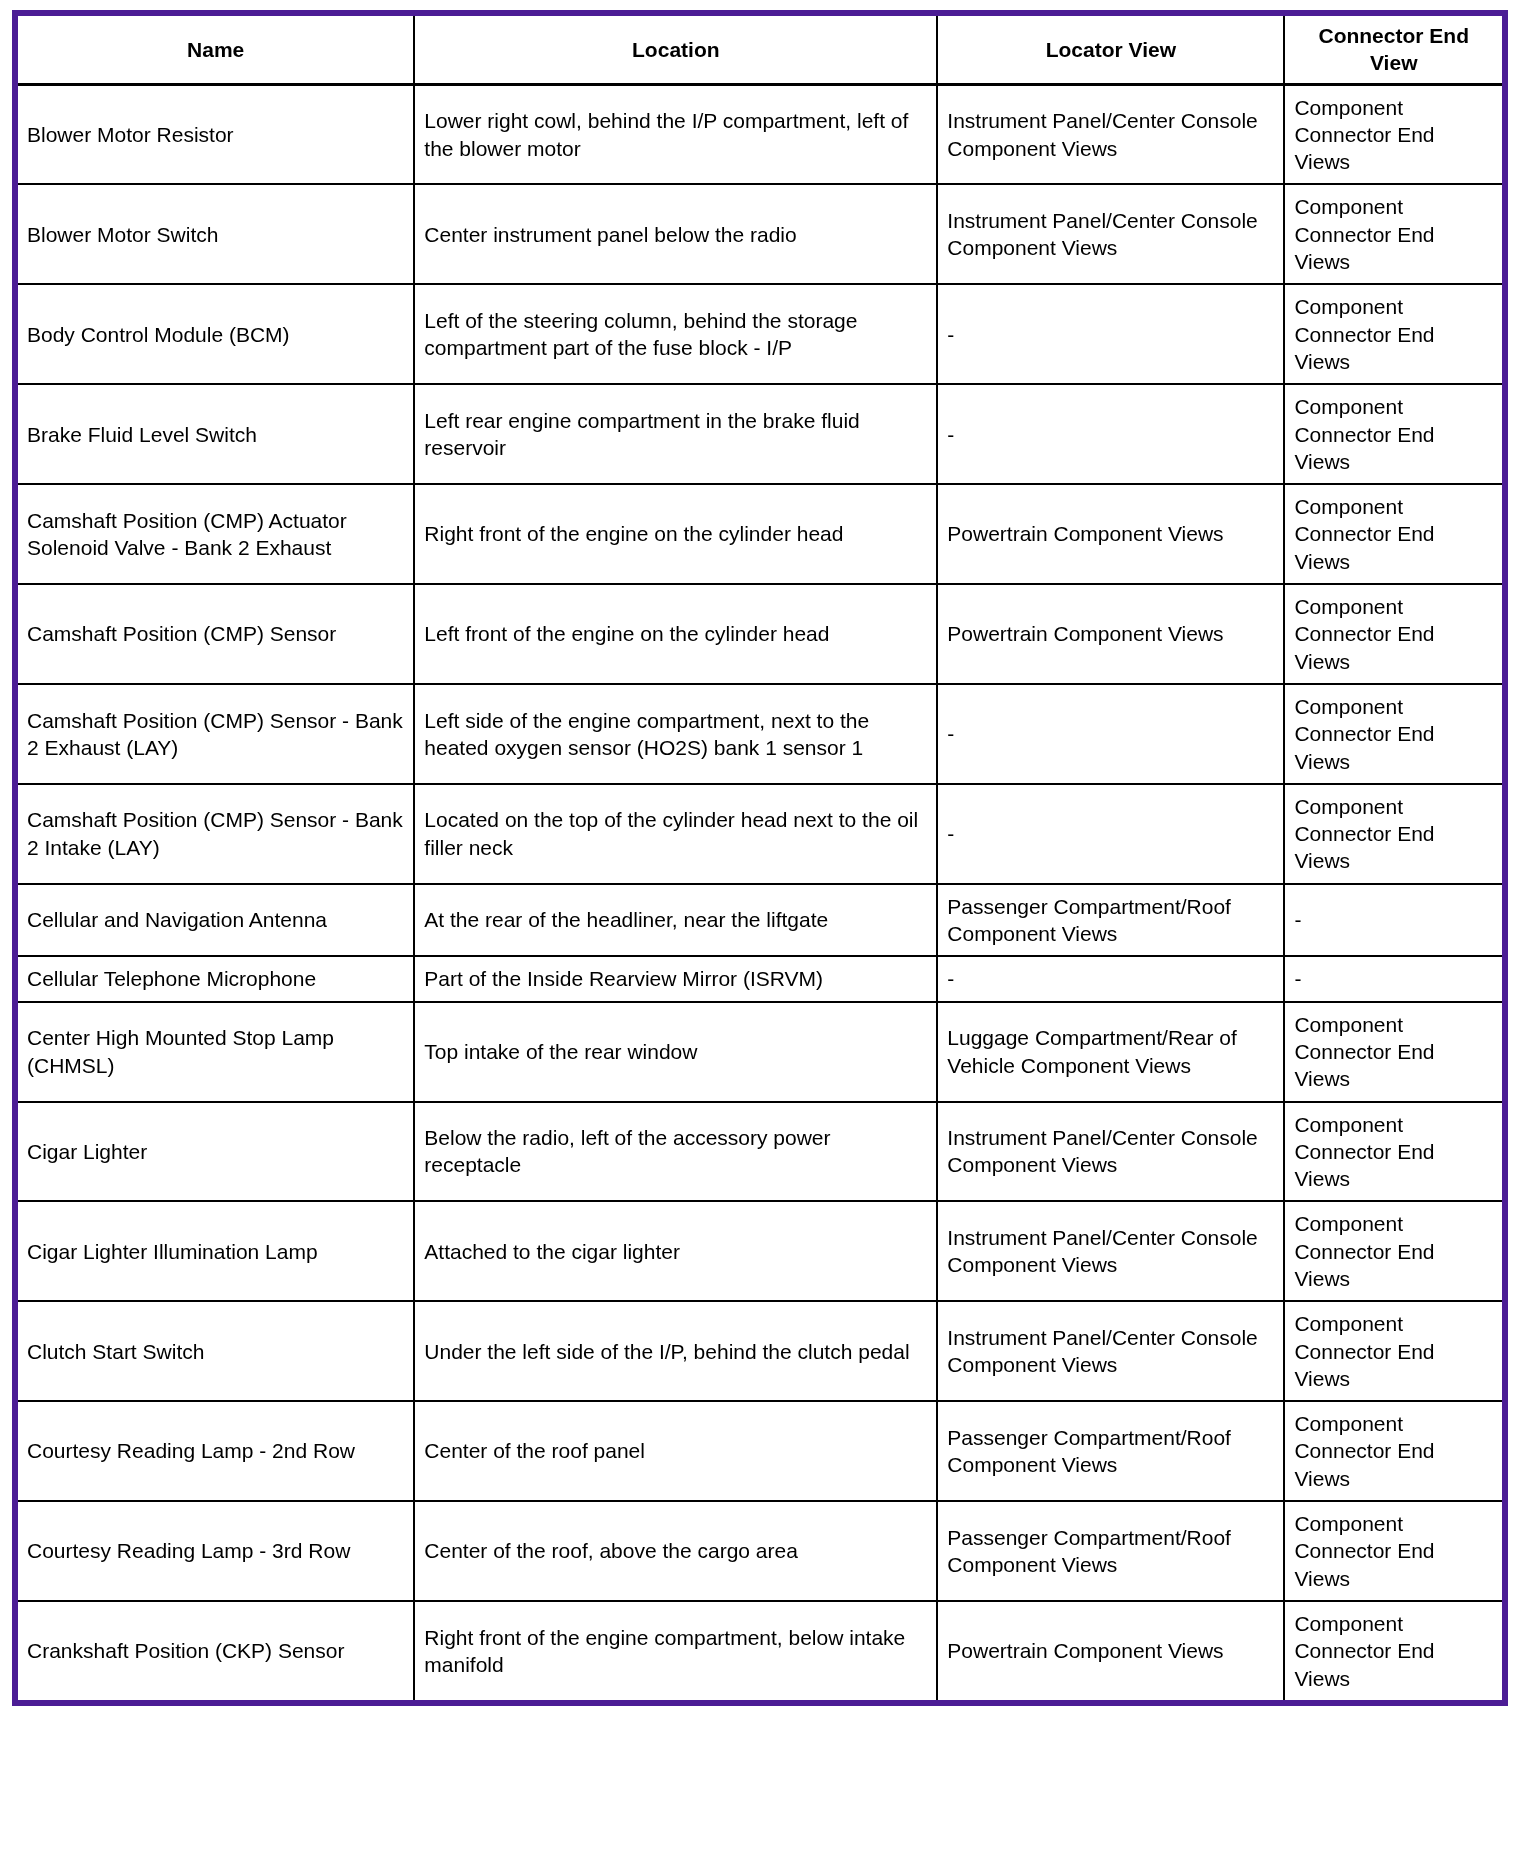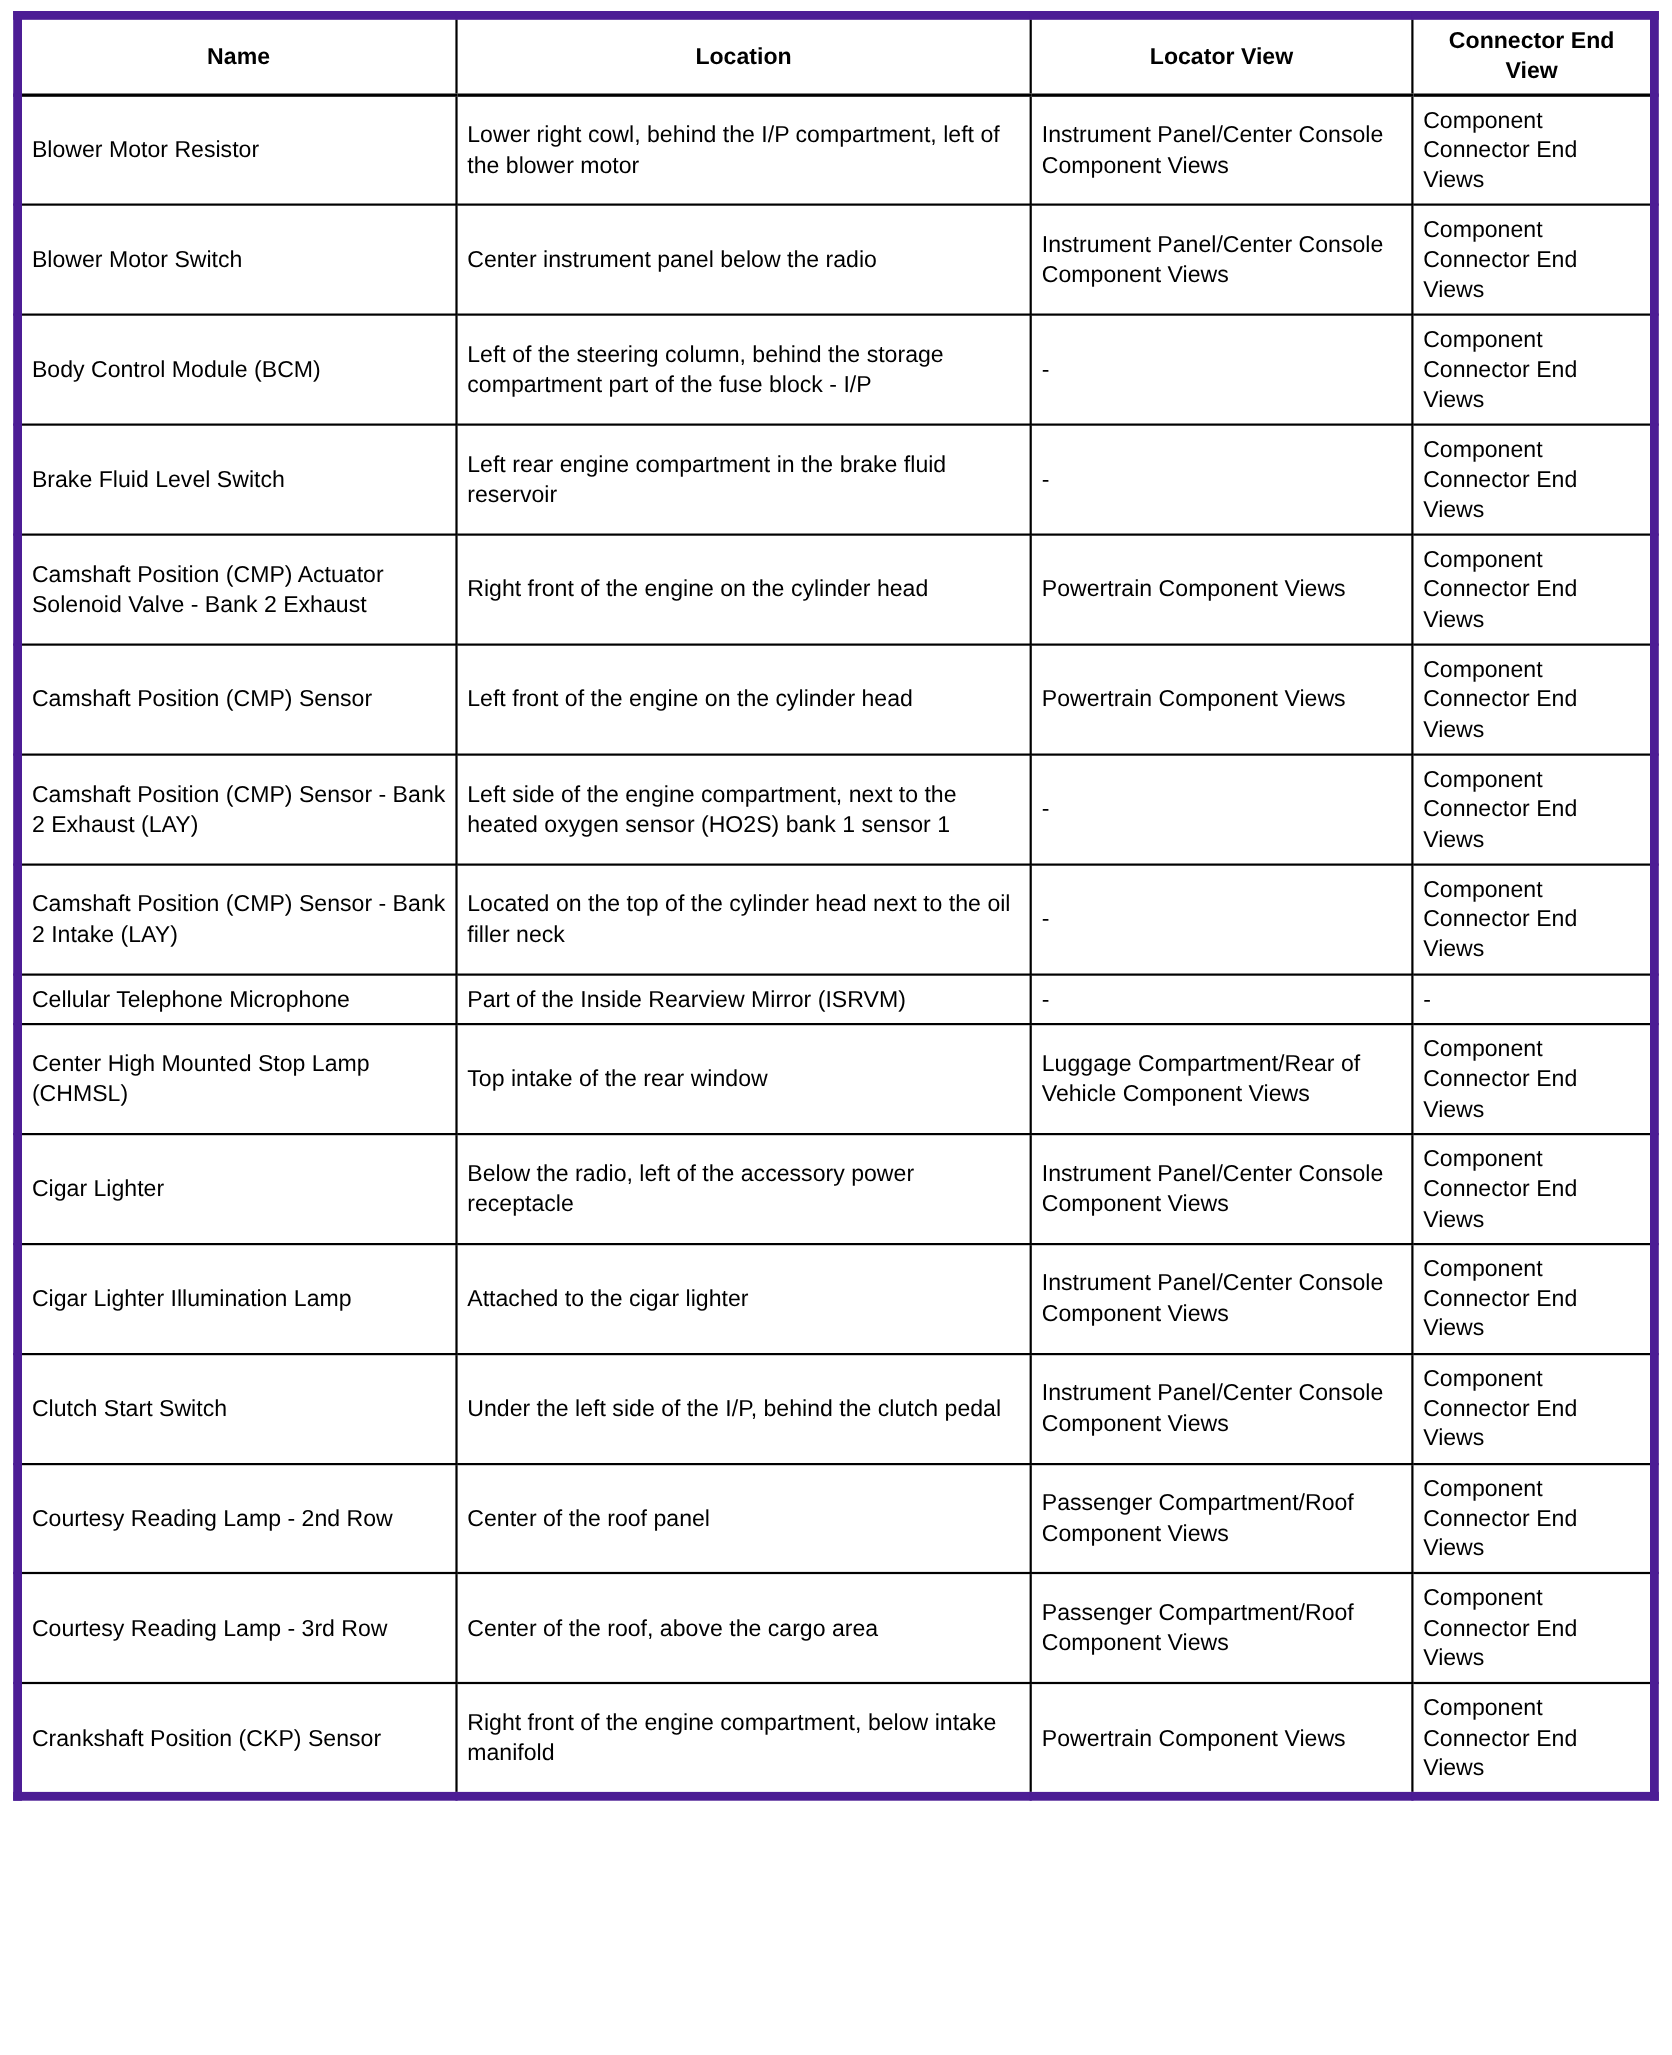--- a/index.html
+++ b/index.html
@@ -15,21 +15,21 @@
     width: 1520px;
     min-height: 1868px;
     box-sizing: border-box;
     padding: 10px 12px;
     background: #ffffff;
   }
   table.component-table {
     width: 100%;
     border-collapse: collapse;
     table-layout: fixed;
-    border: 8px solid #4c1d95;
+    border: 6px solid #4c1d95;
     font-size: 21px;
     line-height: 1.3;
   }
   table.component-table th,
   table.component-table td {
     border: 2px solid #000000;
     padding: 8px 9px;
     vertical-align: middle;
     word-wrap: break-word;
   }
@@ -117,20 +117,26 @@
           <td class="cell-locator-view">-</td>
           <td class="cell-connector-end-view">Component Connector End Views</td>
         </tr>
         <tr>
           <td class="cell-name">Camshaft Position (CMP) Sensor - Bank 2 Intake (LAY)</td>
           <td class="cell-location">Located on the top of the cylinder head next to the oil filler neck</td>
           <td class="cell-locator-view">-</td>
           <td class="cell-connector-end-view">Component Connector End Views</td>
         </tr>
         <tr>
+          <td class="cell-name">Cellular and Navigation Antenna</td>
+          <td class="cell-location">At the rear of the headliner, near the liftgate</td>
+          <td class="cell-locator-view">Passenger Compartment/Roof Component Views</td>
+          <td class="cell-connector-end-view">-</td>
+        </tr>
+        <tr>
           <td class="cell-name">Cellular Telephone Microphone</td>
           <td class="cell-location">Part of the Inside Rearview Mirror (ISRVM)</td>
           <td class="cell-locator-view">-</td>
           <td class="cell-connector-end-view">-</td>
         </tr>
         <tr>
           <td class="cell-name">Center High Mounted Stop Lamp (CHMSL)</td>
           <td class="cell-location">Top intake of the rear window</td>
           <td class="cell-locator-view">Luggage Compartment/Rear of Vehicle Component Views</td>
           <td class="cell-connector-end-view">Component Connector End Views</td>

